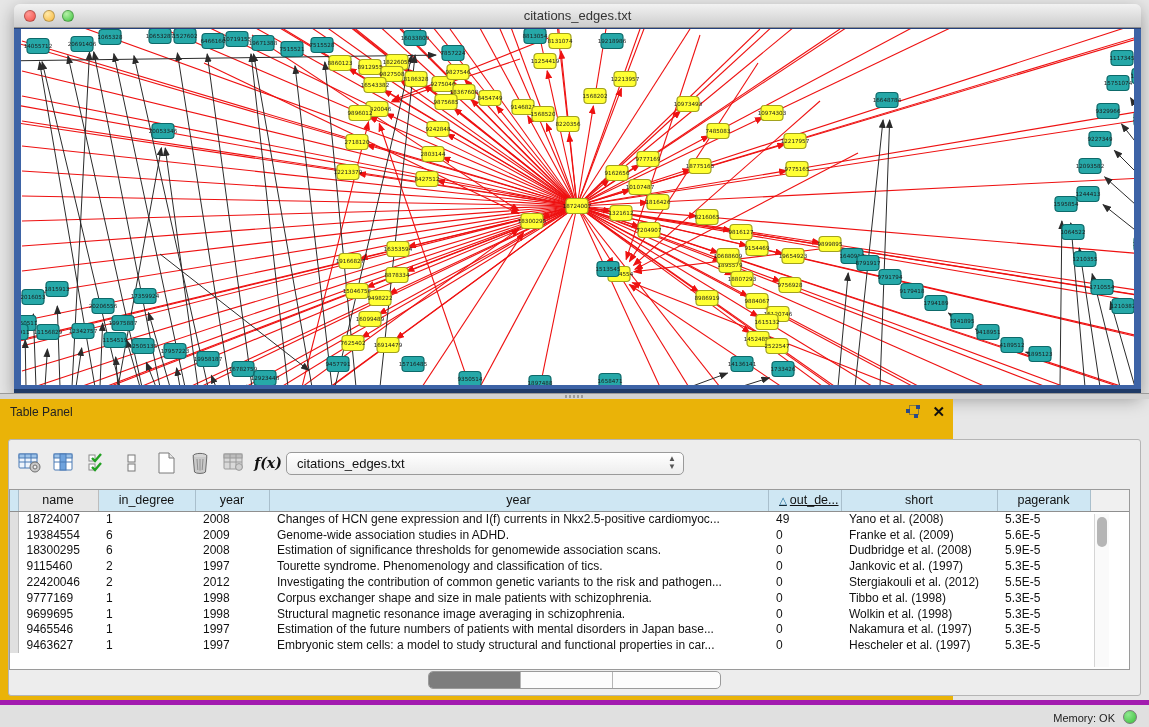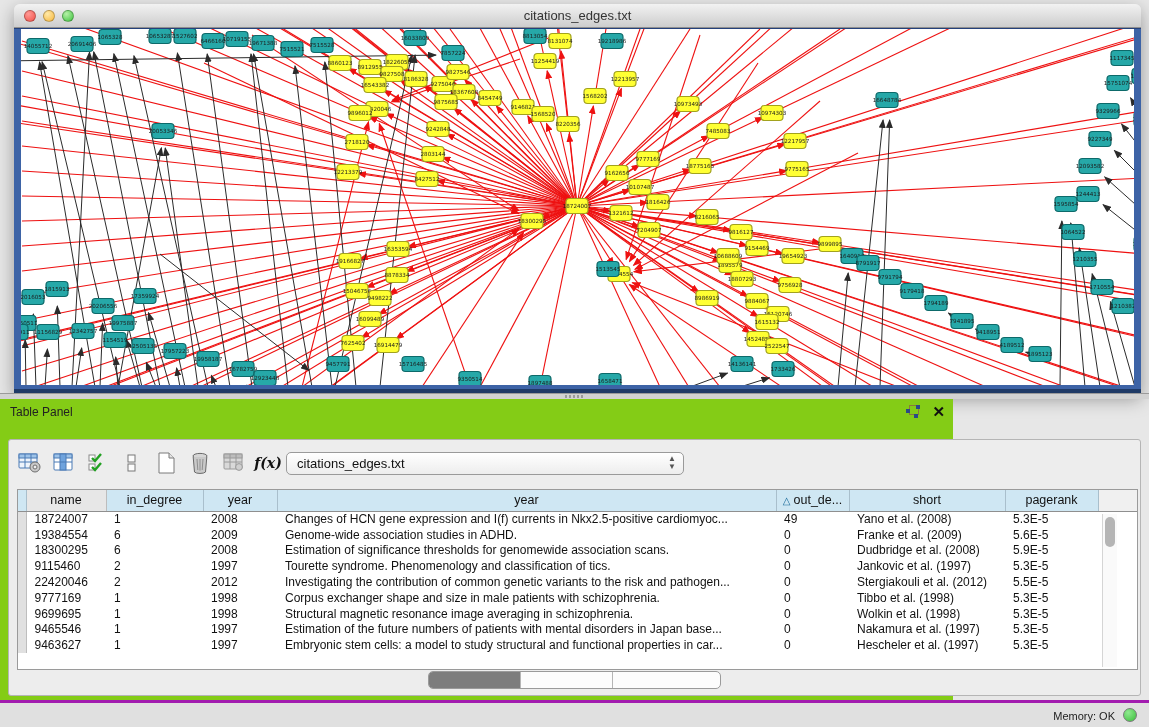--- a/index.html
+++ b/index.html
@@ -26,21 +26,21 @@
   .canvas{position:absolute;left:7px;top:0;right:7px;bottom:8px;background:#fff;overflow:hidden;}
   .canvas svg{display:block;}
 
   
   .divider{position:absolute;left:0;top:393px;width:1149px;height:6px;background:#d2d2d2;
     border-top:1px solid #9a9a9a;}
   .divider-handle{position:absolute;left:565px;top:1px;width:18px;height:3px;
     background:repeating-linear-gradient(90deg,#9a9a9a 0 2px,transparent 2px 4px);}
 
   
-  .table-panel{position:absolute;left:0;top:399px;width:953px;height:301px;background:#84cc16;}
+  .table-panel{position:absolute;left:0;top:399px;width:953px;height:301px;background:#eab308;}
   .panel-title{position:absolute;left:10px;top:6px;font-size:12px;color:#222;}
   .panel-btns{position:absolute;right:8px;top:6px;display:flex;gap:12px;align-items:center;}
   .float-icon{width:14px;height:14px;position:relative;}
   .float-icon .big{position:absolute;left:3px;top:0;width:10px;height:10px;border:1px solid #8a7a3a;}
   .float-icon .sq{position:absolute;width:4px;height:4px;background:#2c4a86;}
   .close-x{font-size:15px;font-weight:bold;color:#111;line-height:14px;}
 
   .inner-panel{position:absolute;left:8px;top:40px;width:1133px;height:257px;
     background:#ededed;border:1px solid #b5b5b5;border-radius:3px;}
 
@@ -49,21 +49,21 @@
     justify-content:center;}
   .tb-icon svg{display:block;}
   .fx{font-family:"DejaVu Serif",serif;font-style:italic;font-weight:bold;font-size:14px;color:#111;}
 
   .combo{position:absolute;left:277px;top:12px;width:398px;height:23px;
     background:linear-gradient(#ffffff,#ededed);border:1px solid #9a9a9a;border-radius:5px;
     font-size:13px;color:#111;line-height:21px;padding-left:10px;}
   .combo-arrows{position:absolute;right:7px;top:2px;display:flex;flex-direction:column;
     line-height:8px;font-size:8px;color:#555;}
 
-  .table-wrap{position:absolute;left:8px;top:49px;width:1121px;height:181px;
+  .table-wrap{position:absolute;left:0;top:49px;width:1121px;height:181px;
     background:#fff;border:1px solid #9a9a9a;overflow:hidden;}
   table.grid{border-collapse:collapse;table-layout:fixed;width:100%;font-size:12px;color:#111;}
   table.grid th{height:21px;font-weight:normal;font-size:12.5px;text-align:center;
     border-right:1px solid #a9bfcc;border-bottom:1px solid #8f8f8f;
     background:#cfe7f3;overflow:hidden;white-space:nowrap;padding:0 2px;}
   table.grid th.gray{background:#e7e7e7;border-right:1px solid #bdbdbd;}
   table.grid td{height:15.8px;padding:0 0 0 8px;overflow:hidden;white-space:nowrap;}
   td.strip{background:#e0e0e0;border-right:1px solid #bdbdbd;padding:0;}
   th.strip{background:#e7e7e7;border-right:1px solid #bdbdbd;}
   td.c-name{padding-left:4px;}
@@ -77,21 +77,21 @@
   .tabs-bar{position:absolute;left:0;right:0;top:231px;height:20px;display:flex;
     justify-content:center;}
   .seg{display:flex;border:1px solid #9a9a9a;border-radius:5px;overflow:hidden;height:18px;
     background:#fcfcfc;font-size:12.5px;}
   .seg .tab{padding:15px 14px;line-height:16px;color:#111;border-right:1px solid #b5b5b5;}
   .seg .tab:last-child{border-right:none;}
   .seg .tab.active{background:#7d7d7d;color:#f2f2f2;}
 
   
   .status-bar{position:absolute;left:0;top:700px;width:1149px;height:27px;background:#e0e0e0;
-    border-top:3px solid #a21caf;}
+    border-top:5px solid #a21caf;}
   .memory{position:absolute;right:34px;top:7px;font-size:11px;color:#222;}
   .mem-dot{position:absolute;right:12px;top:5px;width:14px;height:14px;border-radius:50%;
     background:radial-gradient(circle at 35% 30%,#8fe98f,#3bbf3b);border:1px solid #7a7a7a;}
 </style>
 </head>
 <body>
 
 <div class="app">
 
   <div class="net-window">
@@ -956,21 +956,21 @@
               <col style="width: 93px;">
               <col>
             </colgroup>
             <thead>
               <tr>
                 <th class="strip"></th>
                 <th class="gray">name</th>
                 <th>in_degree</th>
                 <th>year</th>
                 <th>year</th>
-                <th style="text-align: center;"><span class="sort-tri">△</span>out_de...</th>
+                <th style="text-align: right; text-decoration: underline;"><span class="sort-tri">△</span>out_de...</th>
                 <th>short</th>
                 <th>pagerank</th>
                 <th style="background: rgb(240, 240, 240); border-right: none;"></th>
               </tr>
             </thead>
             <tbody>
               <tr>
                 <td class="strip"></td>
                 <td class="c-name">18724007</td>
                 <td class="c-indeg">1</td>

